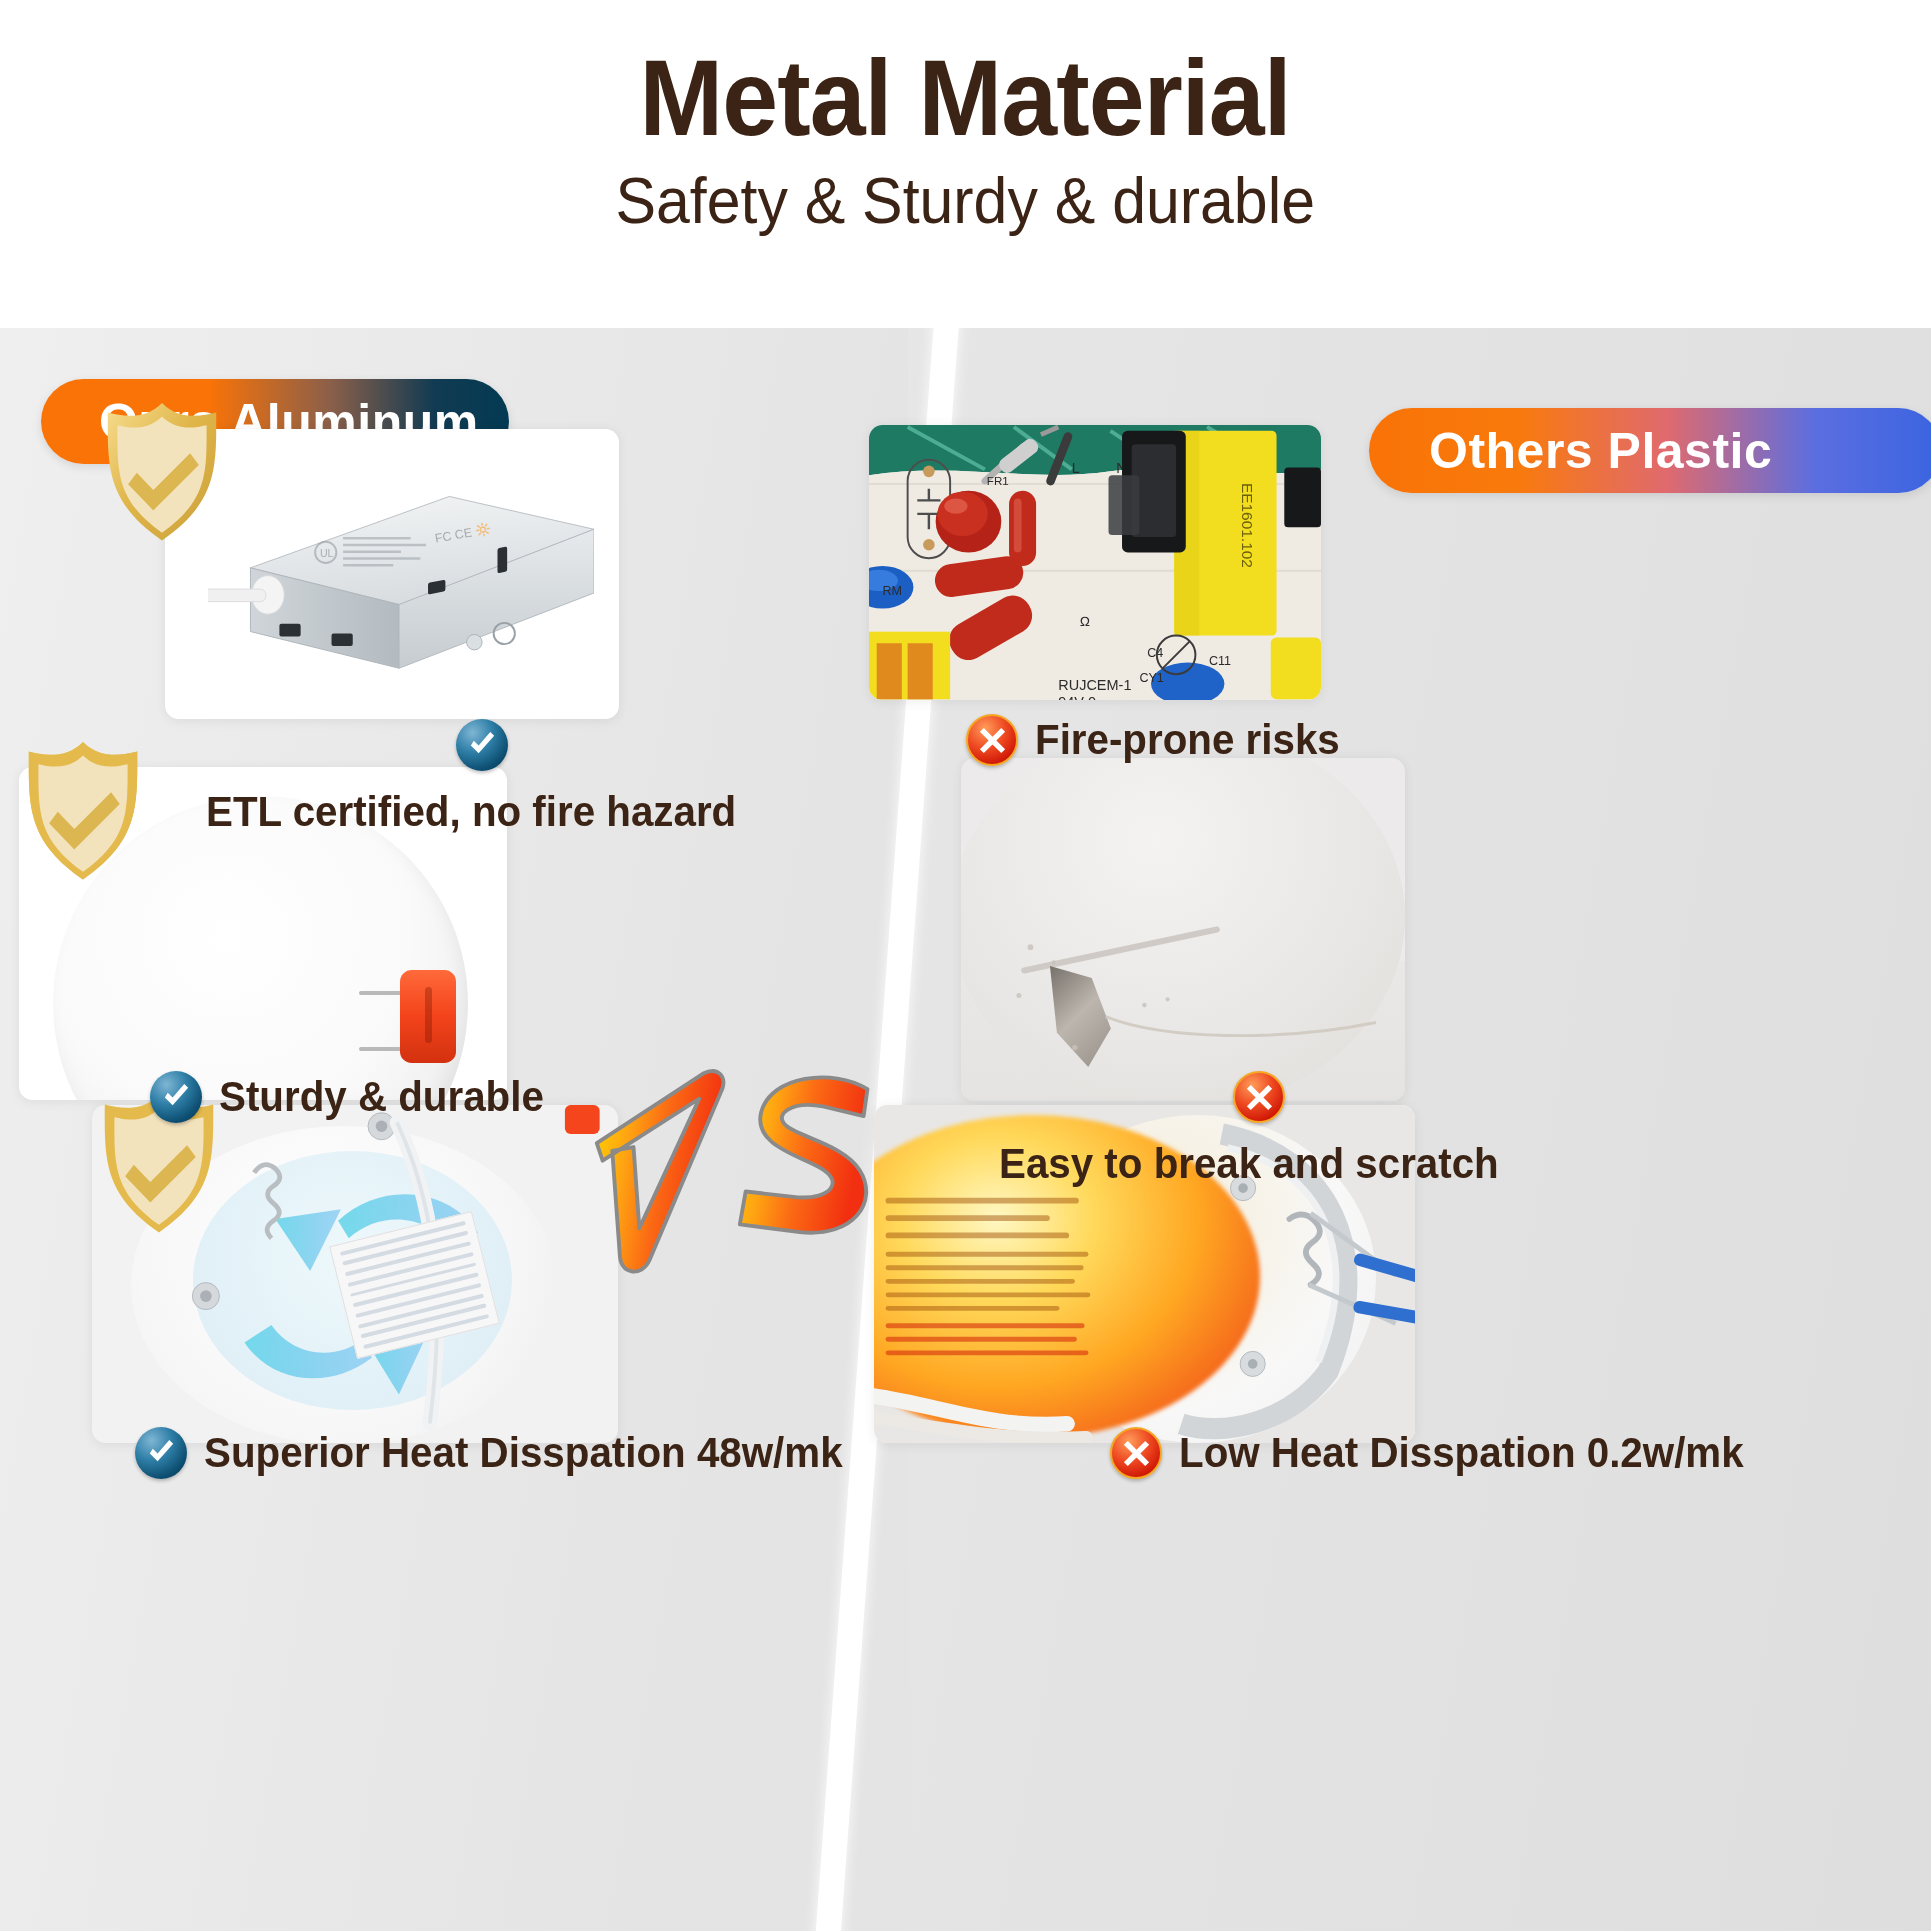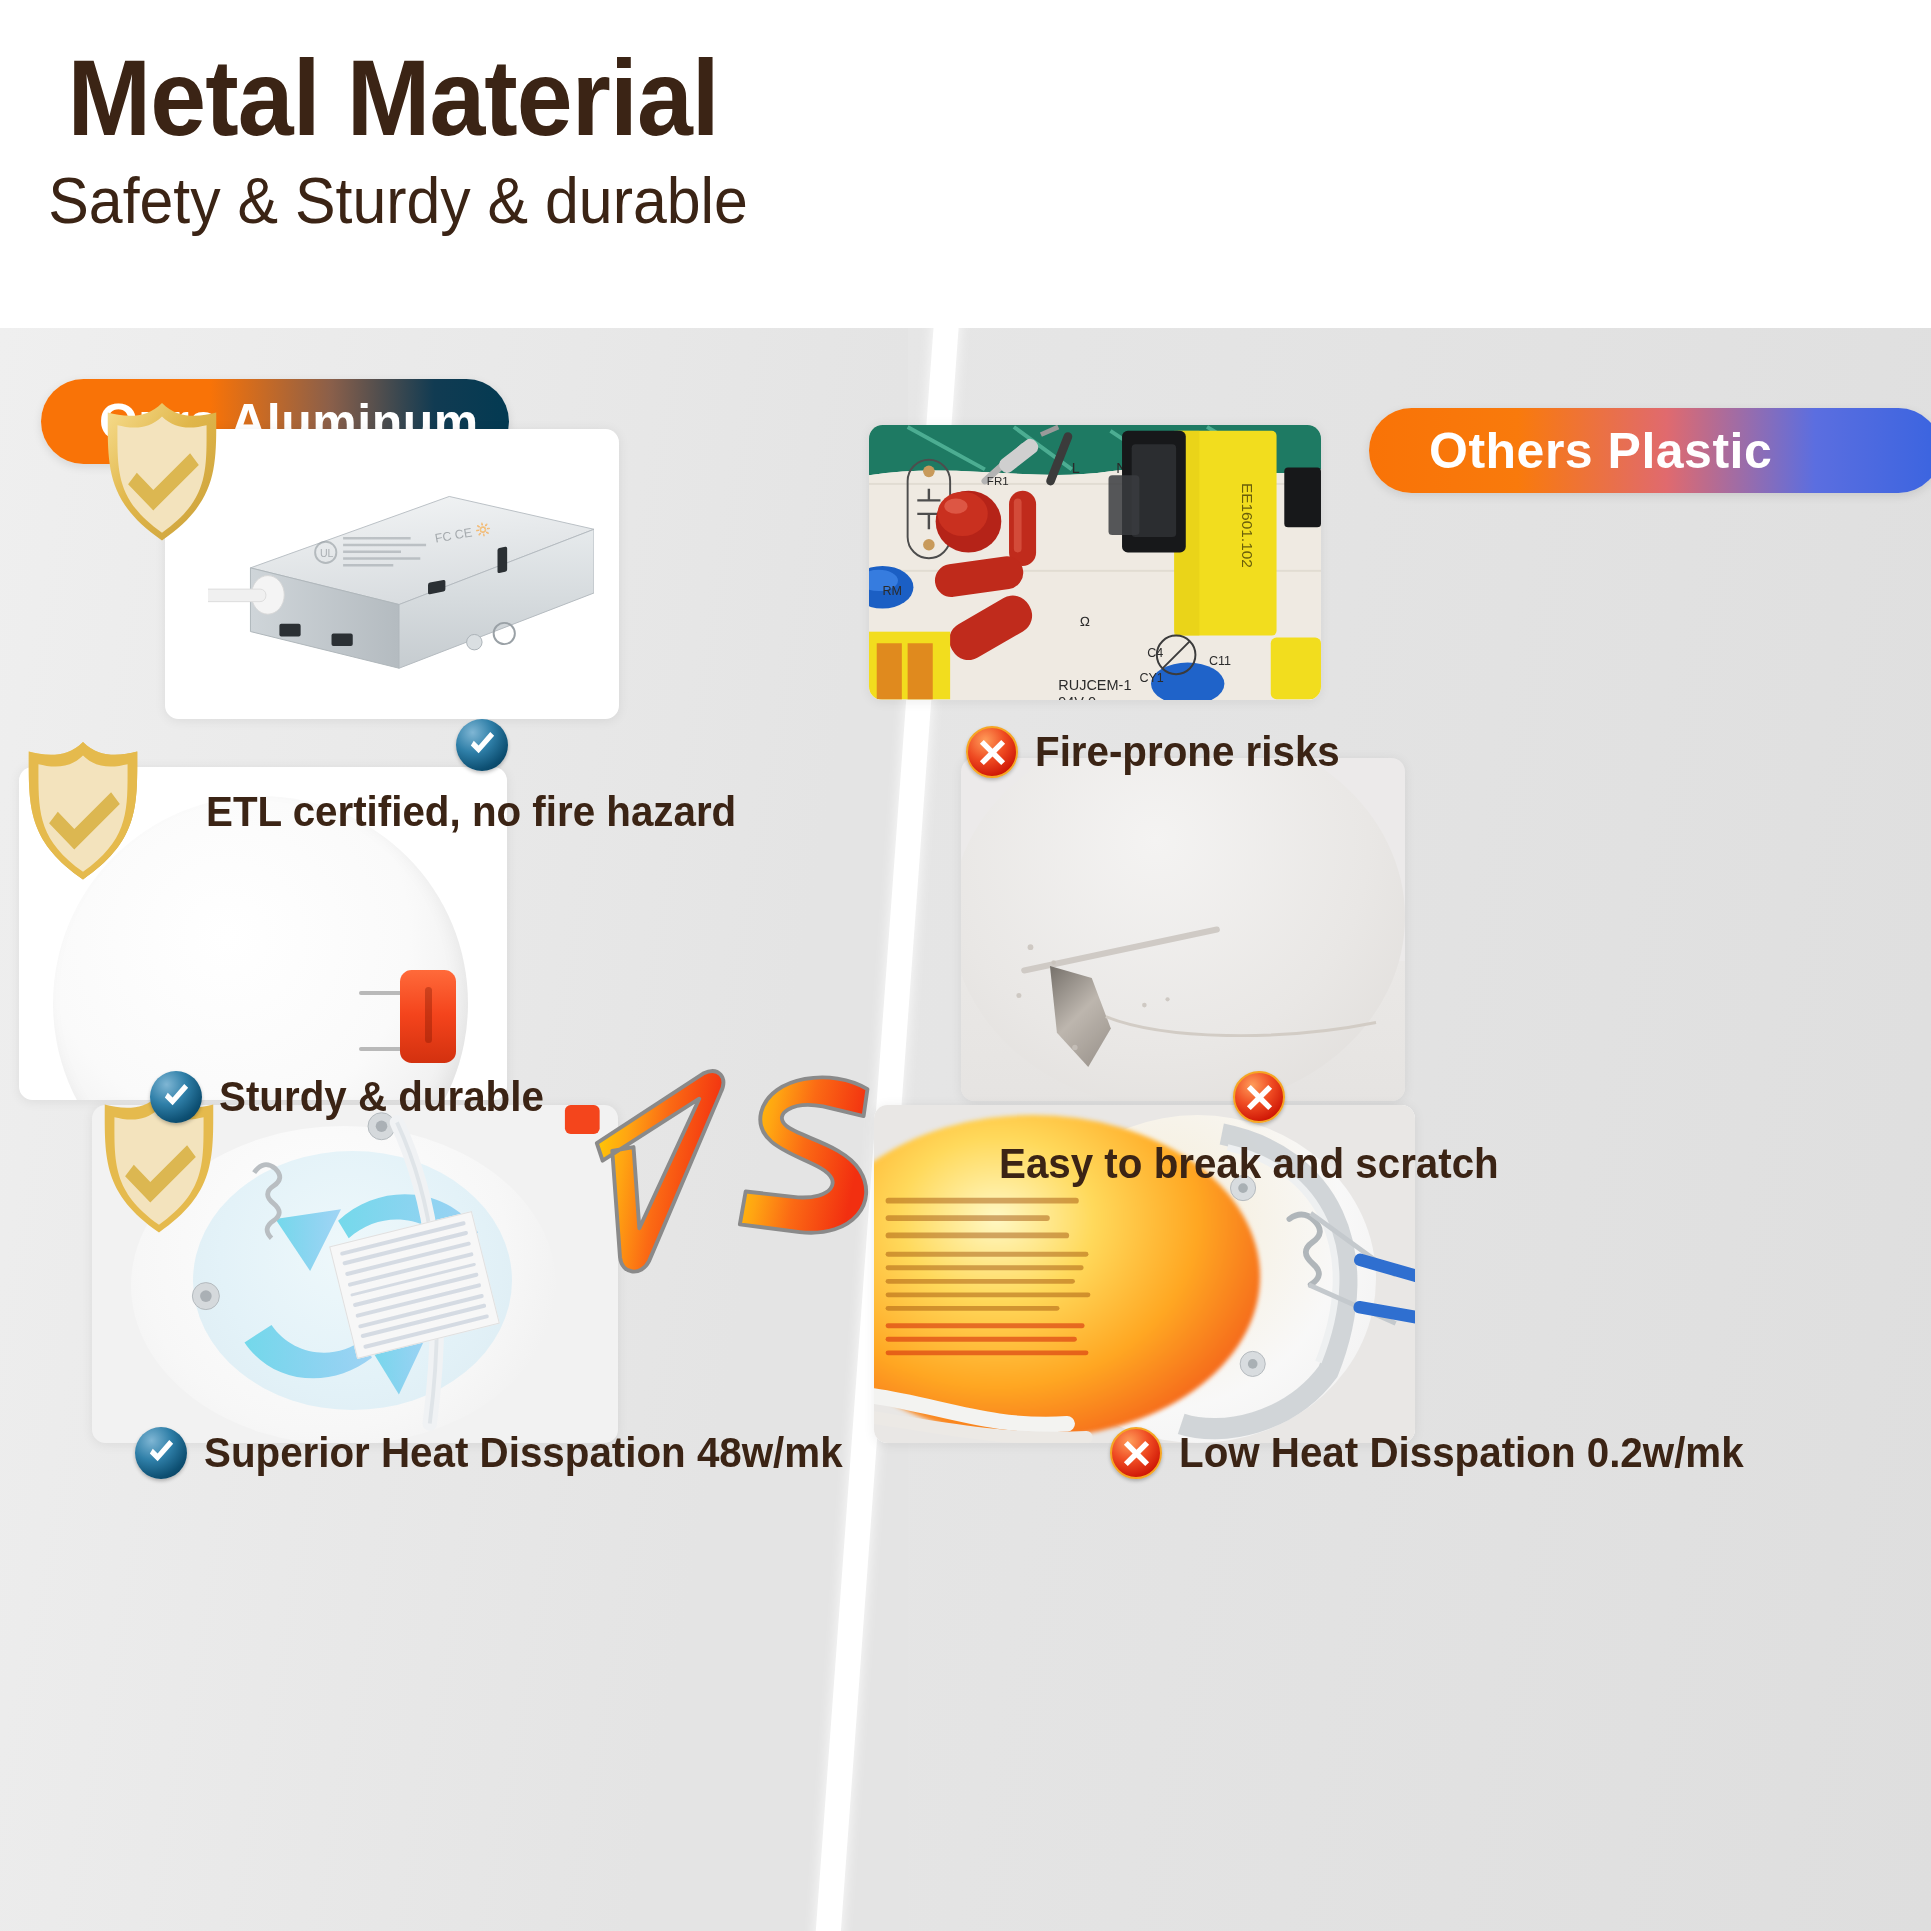--- a/index.html
+++ b/index.html
@@ -5,21 +5,21 @@
   html,body{margin:0;padding:0;}
   body{
     width:1931px;height:1931px;overflow:hidden;
     font-family:"Liberation Sans",sans-serif;
     background:#ffffff;
   }
   #page{position:relative;width:1931px;height:1931px;background:#fff;}
 
   
   .header{position:absolute;left:0;top:0;width:1931px;height:404px;background:#fff;
-          display:flex;flex-direction:column;justify-content:flex-start;}
+          display:flex;flex-direction:column;align-items:center;justify-content:flex-start;}
   .title{margin-top:41px;font-size:108px;line-height:1.05;font-weight:bold;
          color:#3b2415;letter-spacing:-1px;font-family:"Liberation Sans",sans-serif;
          transform:scaleX(.93);transform-origin:center;}
   .subtitle{margin-top:11.6px;font-size:64px;line-height:1.1;color:#3b2415;
             font-weight:normal;font-family:"Liberation Sans",sans-serif;
             transform:scaleX(.95);transform-origin:center;}
 
   
   .panel{position:absolute;left:0;top:328px;width:1931px;height:1603px;
          background:#e6e6e6;overflow:hidden;}
@@ -57,21 +57,21 @@
   .sh2{left:21px;top:410px;}
   .sh3{left:97px;top:763px;}
 
   
   .cap{position:absolute;display:flex;align-items:center;gap:17.4px;z-index:7;}
   .cap .ctext{font-size:42px;font-weight:bold;color:#3b2415;white-space:nowrap;
               font-family:"Liberation Sans",sans-serif;transform:scaleX(.96);transform-origin:left center;}
   .cap-l1{left:206px;top:391px;flex-direction:column;}
   .cap-l2{left:150px;top:743px;}
   .cap-l3{left:135px;top:1099px;}
-  .cap-r1{left:966px;top:398px;text-align:right;}
+  .cap-r1{left:966px;top:386px;text-align:right;}
   .cap-r2{left:999px;top:743px;flex-direction:column;}
   .cap-r3{left:1110px;top:1099px;}
 
   .ico-check{width:52px;height:52px;border-radius:50%;flex:0 0 auto;
       background:radial-gradient(circle at 32% 26%,#7fb6d4 0%,#2f7fa8 38%,#0d4f72 72%,#06354f 100%);
       box-shadow:0 1.9px 3.9px rgba(0,0,0,.25);display:flex;align-items:center;justify-content:center;}
   .ico-check svg{width:33px;height:33px;}
   .ico-x{width:52px;height:52px;border-radius:50%;flex:0 0 auto;
       background:radial-gradient(circle at 36% 26%,#ff9d5a 0%,#ef4b22 42%,#cf1706 78%,#a60f06 100%);
       border:2.9px solid #f5a623;box-sizing:border-box;

